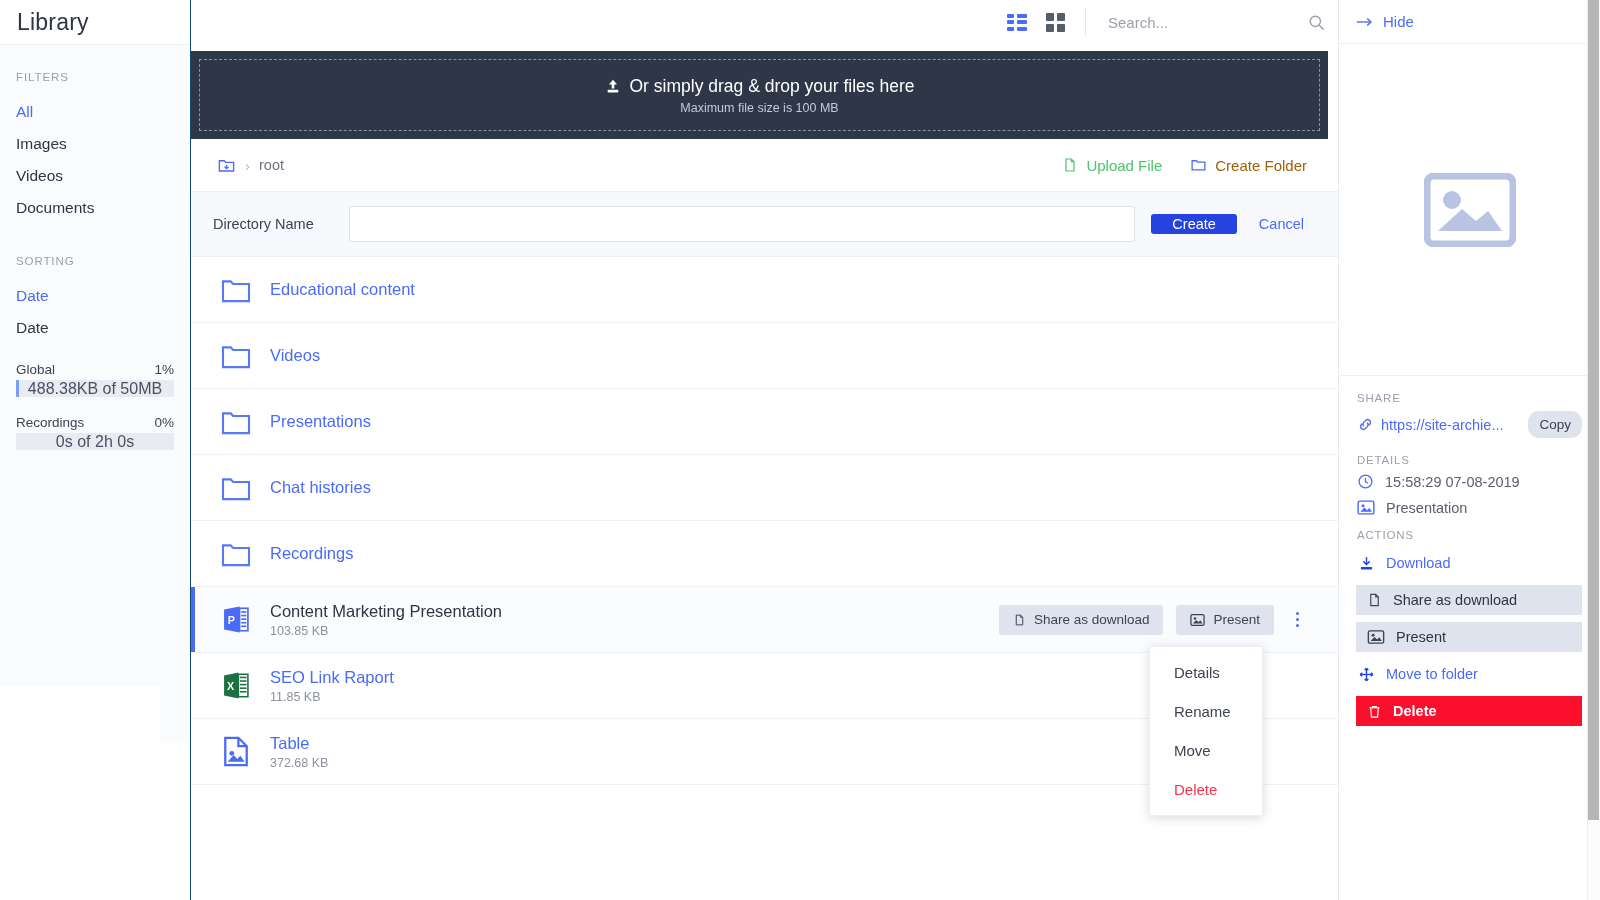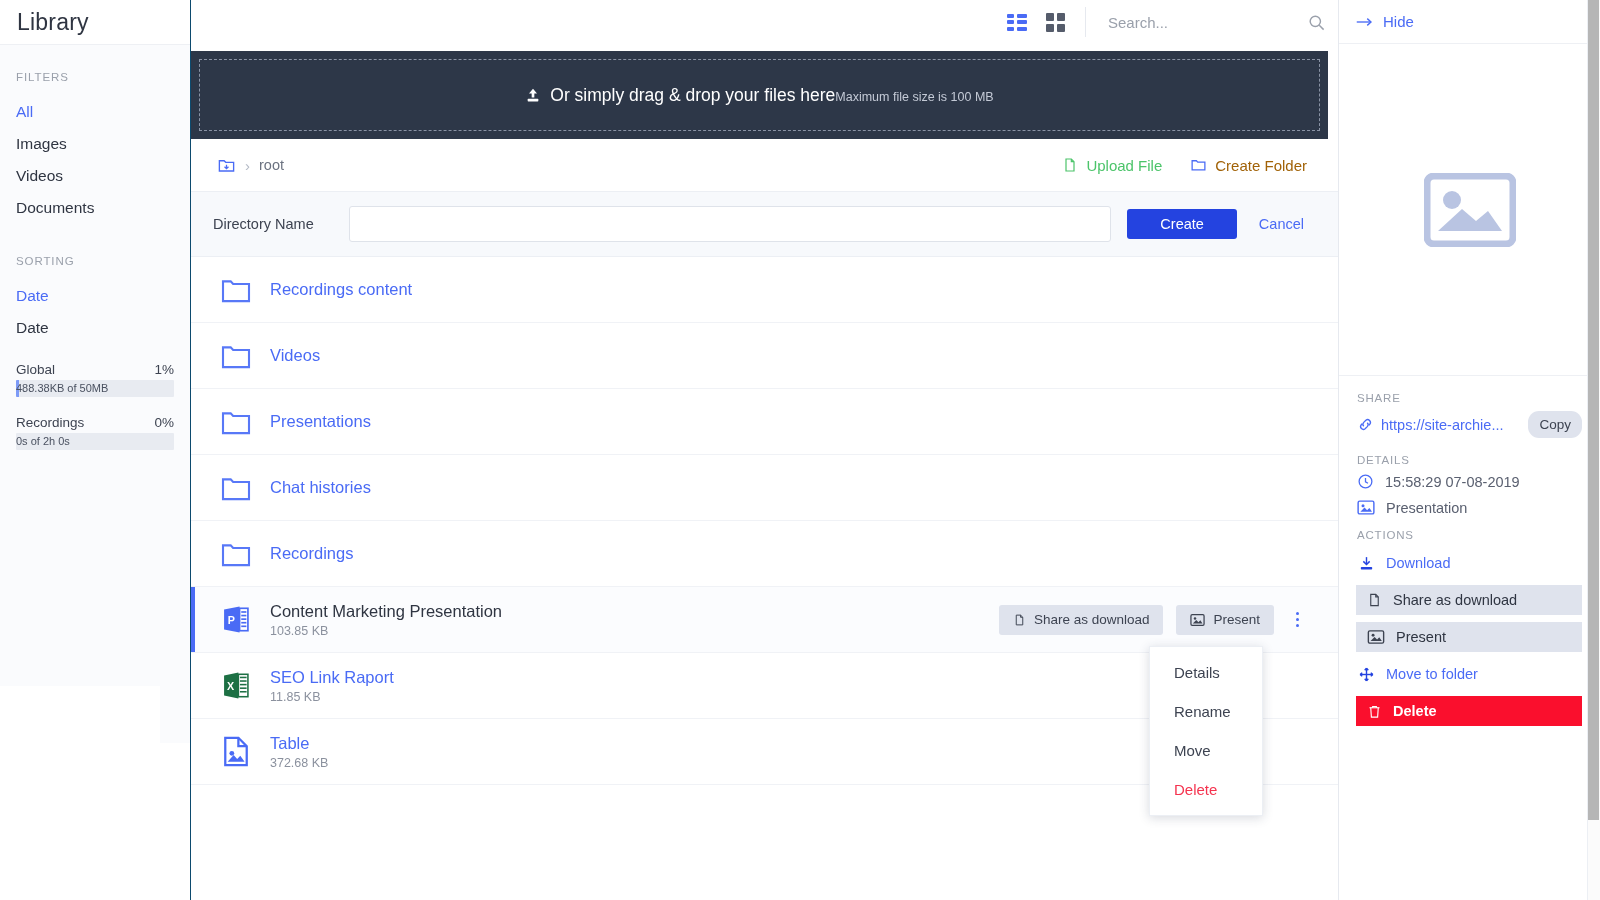--- a/index.html
+++ b/index.html
@@ -16,58 +16,58 @@
   .left-header { height: 44px; display: flex; align-items: center; padding-left: 17px; background: #fff; }
   .left-header .title { font-size: 23px; color: #2f3542; font-weight: 400; letter-spacing: .2px; }
   .left-body { position: absolute; top: 44px; left: 0; right: 0; bottom: 0; background: #fafbfd; padding: 0 16px; border-top: 1px solid #eef0f4;}
   .sec-label { font-size: 11.5px; color: #9aa0ab; letter-spacing: .9px; margin-top: 31px; margin-bottom: 13px; }
   .nav-item { font-size: 15.5px; color: #2f3542; line-height: 32px; cursor: pointer; }
   .nav-item.active { color: #4a6bf5; }
   .meter { margin-top: 18px; }
   .meter-row { display: flex; justify-content: space-between; font-size: 13.5px; color: #3d4351; margin-bottom: 3px; }
   .meter-track { position: relative; height: 17px; background: #e8ebf1; border-radius: 1px; overflow: hidden; }
   .meter-fill { position: absolute; left: 0; top: 0; bottom: 0; background: #7d9bf7; }
-  .meter-text { position: relative; text-align: left; font-size: 11px; color: #4a5160; line-height: 17px; border-radius: 8px; }
+  .meter-text { position: relative; text-align: center; font-size: 16px; color: #4a5160; line-height: 17px; border-radius: 8px; }
   .ghost-block { position: absolute; left: 0; bottom: 0; width: 160px; height: 57px; background: #ffffff; }
 
   
   .main-col { position: relative; flex: 1 1 auto; height: 900px; background: #fff; border-left: 1px solid #0c4a6e; }
   .main-header { height: 44px; display: flex; align-items: center; justify-content: flex-end; padding-right: 12px; background:#fff; }
   .view-toggles { display: flex; align-items: center; gap: 20px; padding-right: 20px; border-right: 1px solid #e6e9ef; height: 30px; }
   .vt { width: 19px; height: 19px; display: grid; grid-template-columns: 7px 10px; grid-template-rows: 4px 4px 4px; gap: 2.5px; cursor: pointer; align-content:center;}
   .vt i { display: block; background: #4a6bf5; border-radius: 1px; }
   .vt.list i:nth-child(odd) { }
   .vt.grid { grid-template-columns: 8px 8px; grid-template-rows: 8px 8px; gap: 3px; }
   .vt.grid i { background: #555c6b; }
   .search-wrap { display: flex; align-items: center; width: 240px; padding-left: 22px; }
   .search-input { border: none; outline: none; flex: 1; font-size: 15px; color: #3d4351; font-family: "Liberation Sans", sans-serif; background: transparent;}
   .search-input::placeholder { color: #9aa0ab; }
   .search-ico { width: 19px; height: 19px; flex: 0 0 19px; }
 
   .dropzone { margin: 7px 10px 0 0; margin-left: 0; height: 88px; background: #2d3748;
     display: flex; align-items: center; justify-content: center; flex-direction: column; }
-  .dz-inner { border: 1px dashed #8a93a5; width: calc(100% - 16px); height: 72px; display:flex; flex-direction:row; align-items:center; justify-content:center; }
+  .dz-inner { border: 1px dashed #8a93a5; width: calc(100% - 16px); height: 72px; display:flex; flex-direction:column; align-items:center; justify-content:center; }
   .dz-line1 { color: #fff; font-size: 17.5px; display: flex; align-items: center; gap: 9px; }
   .dz-line2 { color: #c4cad6; font-size: 12.5px; margin-top: 4px; }
 
   .crumbs-row { height: 52px; display: flex; align-items: center; justify-content: space-between; padding: 0 31px 0 26px; }
   .crumbs { display: flex; align-items: center; gap: 9px; }
   .crumb-sep { color: #b4bac6; font-size: 15px; }
   .crumb-txt { color: #6b7280; font-size: 14.5px; }
   .crumb-actions { display: flex; align-items: center; gap: 28px; }
   .c-act { display: flex; align-items: center; gap: 8px; font-size: 15px; cursor: pointer; }
   .c-act.upload { color: #4cc46a; }
   .c-act.folder { color: #a16207; }
 
   .dirbar { background: #f7f9fc; border-top: 1px solid #eceff4; border-bottom: 1px solid #eceff4;
     height: 66px; display: flex; align-items: center; padding: 0 28px 0 22px; gap: 16px; }
   .dir-label { font-size: 14.5px; color: #3d4351; flex: 0 0 auto; width: 120px; }
   .dir-input { flex: 1 1 auto; height: 36px; border: 1px solid #dfe3ea; border-radius: 3px; background:#fff;
     outline: none; padding: 0 10px; font-size: 14px; font-family: "Liberation Sans", sans-serif; color:#3d4351;}
-  .btn-create { background: #2443e0; color: #fff; border: none; border-radius: 3px; height: 30px; padding: 0 33px;
+  .btn-create { background: #2443e0; color: #fff; border: none; border-radius: 3px; height: 20px; padding: 0 21px;
     font-size: 14.5px; cursor: pointer; font-family: "Liberation Sans", sans-serif; }
   .btn-cancel { color: #4a6bf5; font-size: 14.5px; cursor: pointer; padding: 0 6px; }
 
   
   .flist { position: relative; }
   .frow { position: relative; height: 66px; display: flex; align-items: center; padding-left: 28px; padding-right: 31px;
           border-bottom: 1px solid #f0f2f6; }
   .frow.selected { background: #fbfcfe; }
   .frow.selected::before { content:""; position:absolute; left:0; top:0; bottom:0; width:4px; background:#4a6bf5; }
   .frow .ico { width: 34px; flex: 0 0 34px; display: flex; align-items: center; justify-content: center; margin-right: 17px; }
@@ -235,21 +235,21 @@
     </div>
 
     <div class="flist" id="file-list">
         <div class="frow">
           <span class="ico">
             <svg width="30" height="26" viewBox="0 0 24 21" fill="none" stroke="#5878f7" stroke-width="1.7">
               <path d="M1.5 3.5h6.2l2 2.2H22.5v13.8H1.5z"></path>
             </svg>
           </span>
           <div class="fmeta">
-            <div class="fname">Recordings content</div>
+            <div class="fname">Educational content</div>
           </div>
         </div>
         <div class="frow">
           <span class="ico">
             <svg width="30" height="26" viewBox="0 0 24 21" fill="none" stroke="#5878f7" stroke-width="1.7">
               <path d="M1.5 3.5h6.2l2 2.2H22.5v13.8H1.5z"></path>
             </svg>
           </span>
           <div class="fmeta">
             <div class="fname">Videos</div>

